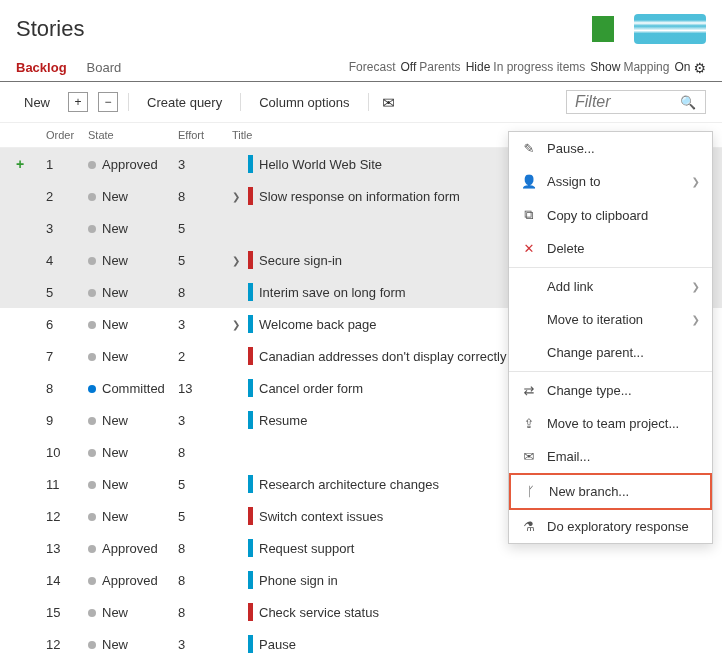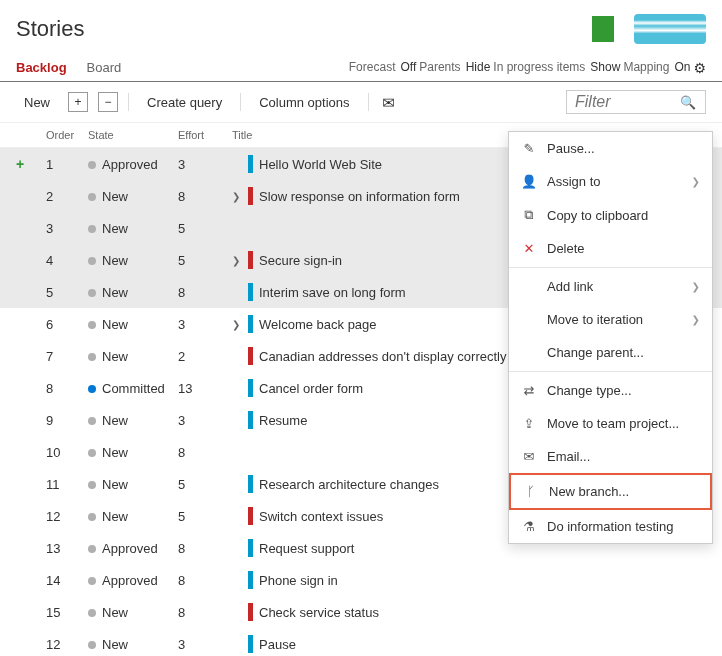--- a/index.html
+++ b/index.html
@@ -365,16 +365,16 @@
     <div class="menu-item">
         <span class="menu-icon">✉</span>
         <span>Email...</span>
       </div>
     <div class="menu-item highlight-box">
         <span class="menu-icon">ᚴ</span>
         <span>New branch...</span>
       </div>
     <div class="menu-item">
         <span class="menu-icon">⚗</span>
-        <span>Do information testing</span>
+        <span>Do exploratory response</span>
       </div>
   </div>
 </div>
 
 </body></html>

